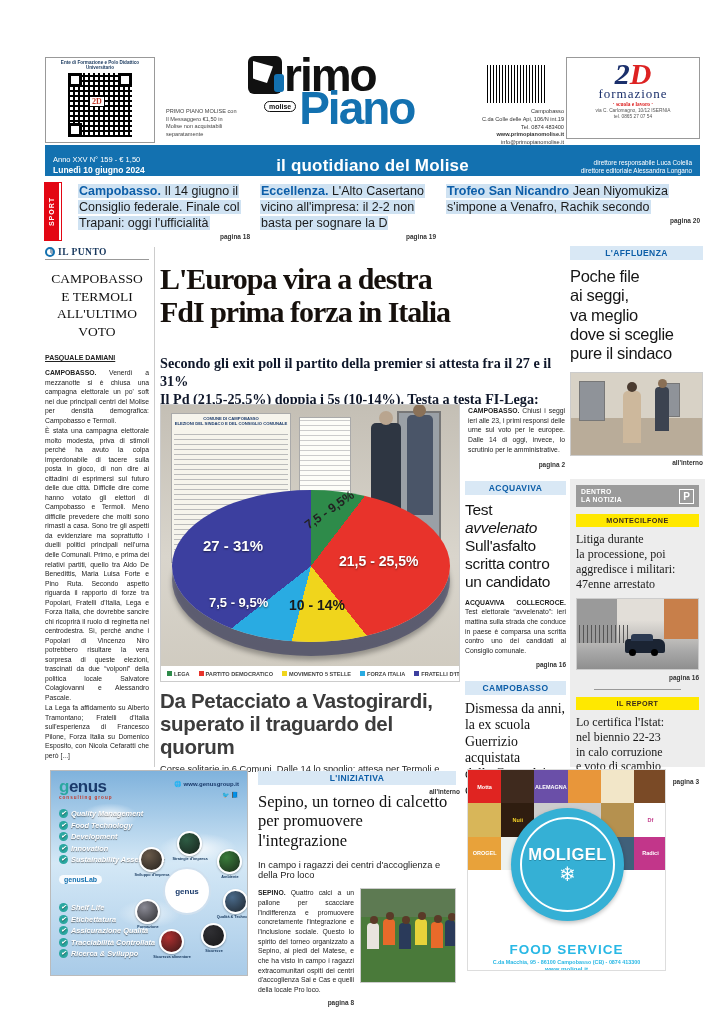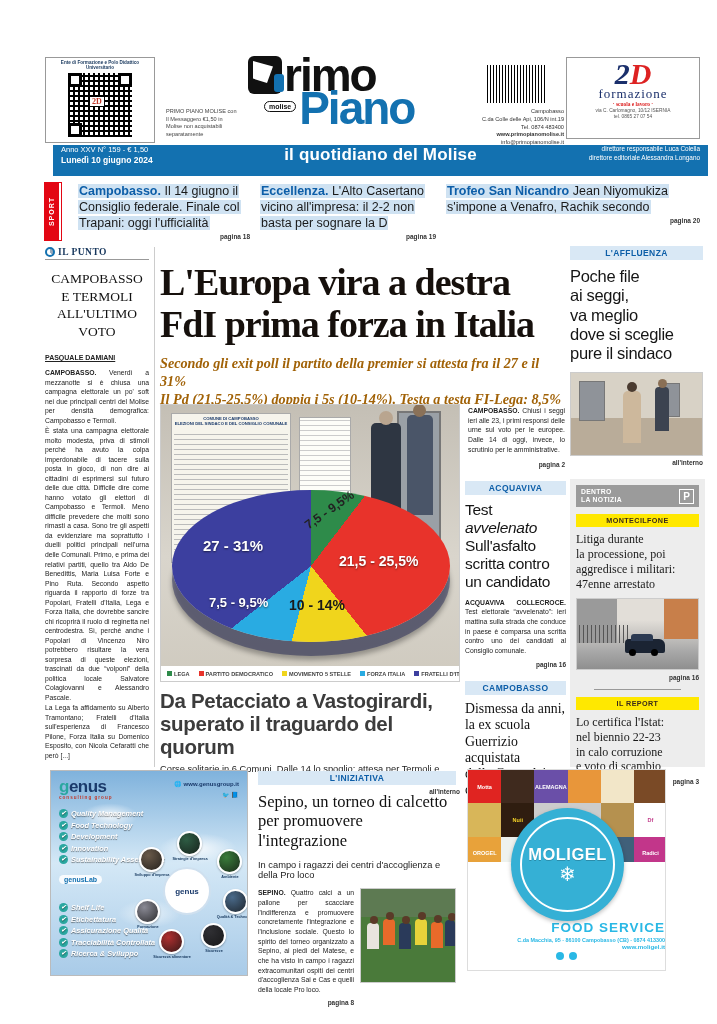--- a/index.html
+++ b/index.html
@@ -37,21 +37,21 @@
   .logo-piano{font-size:46px;font-weight:bold;letter-spacing:-2px;color:#1371b0;line-height:.8}
   .barcode{left:486px;top:64px;width:60px;height:40px;background:repeating-linear-gradient(90deg,#000 0 1px,#fff 1px 3px);border:1px solid #fff}
   .contact{left:468px;top:108px;width:96px;text-align:right;font-size:5.6px;line-height:1.4;color:#333}
   .contact .b{font-weight:bold}
   .ad2d{left:566px;top:57px;width:134px;height:82px;border:1px solid #999;text-align:center;padding-top:2px;font-family:"Liberation Serif",serif}
   .ad2d-logo{font-size:30px;font-weight:bold;font-style:italic;line-height:.9}
   .ad2d-logo .n2{color:#1a2f6b}.ad2d-logo .nd{color:#d22}
   .ad2d-name{font-size:13px;color:#1a2f6b;letter-spacing:1px;line-height:1}
   .ad2d-tag{font-size:5.4px;font-weight:bold;color:#d22;margin-top:1px}
   .ad2d-addr{font-size:4.8px;color:#555;line-height:1.3;margin-top:1px;font-family:"Liberation Sans",sans-serif}
-  .band{left:53px;top:145px;width:655px;height:31px;background:var(--band-blue);color:#fff;display:flex;align-items:flex-start}
+  .band{left:45px;top:145px;width:655px;height:31px;background:var(--band-blue);color:#fff;display:flex;align-items:flex-end}
   .band-left{width:170px;padding-left:8px;font-size:7.5px;line-height:1.3}
   .band-left .d{font-weight:bold;font-size:8.5px}
   .band-center{flex:1;text-align:center;font-size:17px;font-weight:bold;letter-spacing:.2px}
   .band-right{width:170px;padding-right:8px;text-align:right;font-size:6.4px;line-height:1.35}
 
   
   .sport-label{left:45px;top:183px;width:16px;height:57px;background:var(--sport-red);color:#fff;
     display:flex;align-items:center;justify-content:center;border-right:2px solid #fff;outline:1px solid var(--sport-red)}
   .sport-label span{transform:rotate(-90deg);font-size:7px;font-weight:bold;letter-spacing:1px}
   .sport-item{top:183px;font-size:12.5px;line-height:1.28;color:#1a1a1a}
@@ -66,22 +66,22 @@
   .punto-icon{width:10px;height:10px;border-radius:50%;border:2px solid #1371b0;background:conic-gradient(#9ab 0 40%,#fff 40% 100%);margin-right:3px}
   .punto-head b{font-size:9.5px;color:var(--navy);letter-spacing:.5px;font-family:"Liberation Serif",serif}
   .punto-title{font-family:"Liberation Serif",serif;font-size:13.5px;line-height:1.3;text-align:center;color:#111;margin-top:10px}
   .punto-by{font-size:7px;font-weight:bold;text-decoration:underline;color:#222;margin-top:14px}
   .punto-body{font-size:6.8px;line-height:1.4;color:#222;text-align:justify;margin-top:7px}
   .punto-body p{margin-bottom:1px}
   .punto-cont{font-size:7px;font-weight:bold;color:var(--continua-red);text-align:right;margin-top:10px}
 
   
   .kicker{left:162px;top:249px;width:402px;font-family:"Liberation Serif",serif;font-size:13px;color:#111;letter-spacing:.2px}
-  .headline{left:160px;top:262px;width:406px;font-family:"Liberation Serif",serif;font-weight:bold;font-size:38px;line-height:1.1;letter-spacing:-1px;color:#16100c}
-  .subhead{left:160px;top:355px;width:406px;font-family:"Liberation Serif",serif;font-style:italic;font-weight:600;font-size:14.2px;line-height:1.25;color:#a16207}
+  .headline{left:160px;top:262px;width:406px;font-family:"Liberation Serif",serif;font-weight:bold;font-size:30px;line-height:1.1;letter-spacing:-1px;color:#16100c}
+  .subhead{left:160px;top:355px;width:406px;font-family:"Liberation Serif",serif;font-weight:600;font-size:14.2px;line-height:1.25;color:#0f172a}
   .main-photo{left:160px;top:404px;width:300px;height:278px;border:1px solid #ccc;overflow:hidden;
     background:linear-gradient(180deg,#c4bfb5 0,#d9d5cc 55%,#cfcabf 100%)}
   .poster{position:absolute;background:#f6f4ec;border:1px solid #aaa}
   .poster.p1{left:10px;top:8px;width:120px;height:150px;padding:2px;text-align:center}
   .poster-t{font-size:4.2px;font-weight:bold;color:#1a3a6b;line-height:1.3}
   .poster-lines{margin-top:3px;height:120px;background:repeating-linear-gradient(0deg,#bbb 0 1px,transparent 1px 5px)}
   .poster.p2{left:138px;top:12px;width:52px;height:110px;background:repeating-linear-gradient(0deg,#ccc 0 1px,#fdfdf8 1px 5px)}
   .figure{position:absolute;border-radius:5px 5px 0 0}
   .fg1{left:210px;top:18px;width:30px;height:120px;background:#2e3642}
   .fg1::before{content:"";position:absolute;left:8px;top:-12px;width:14px;height:14px;border-radius:50%;background:#b9a58f}
@@ -189,21 +189,21 @@
 
   
   .moligel{left:467px;top:769px;width:199px;height:202px;border:1px solid #ddd;position:absolute;overflow:hidden;background:#fff}
   .mg-grid{display:grid;grid-template-columns:repeat(6,1fr);width:199px;height:100px}
   .mg-tile{display:flex;align-items:center;justify-content:center;font-size:5.5px;font-weight:bold;overflow:hidden;text-align:center}
   .mg-circle{position:absolute;left:43px;top:38px;width:113px;height:113px;border-radius:50%;background:var(--moligel-teal);
      display:flex;flex-direction:column;align-items:center;justify-content:center;color:#fff;box-shadow:0 2px 4px rgba(0,0,0,.25)}
   .mg-ring{border:2px solid #fff;border-radius:50%;width:95px;height:95px;display:flex;flex-direction:column;align-items:center;justify-content:center}
   .mg-name{font-size:16.5px;font-weight:bold;letter-spacing:.5px;text-shadow:0 1px 0 rgba(0,0,0,.2)}
   .mg-flake{font-size:20px;line-height:1}
-  .mg-foot{position:absolute;left:0;top:92px;width:100%;height:102px;background:#fff;text-align:right;padding-top:58px}
+  .mg-foot{position:absolute;left:0;top:114px;width:100%;height:102px;background:#fff;text-align:center;padding-top:58px}
   .mg-service{font-size:13.5px;font-weight:bold;color:var(--moligel-cyan);letter-spacing:1px}
   .mg-addr{font-size:5.4px;font-weight:bold;color:var(--moligel-cyan);margin-top:2px}
   .mg-url{font-size:6.2px;font-weight:bold;color:var(--moligel-cyan)}
   .mg-soc{margin-top:2px;display:flex;justify-content:center;gap:5px}
   .mg-soc i{width:8px;height:8px;border-radius:50%;background:var(--moligel-cyan);color:#fff;font-size:5.5px;line-height:8px;font-style:normal;font-weight:bold}
 </style>
 </head>
 <body>
 
 <div class="page">

